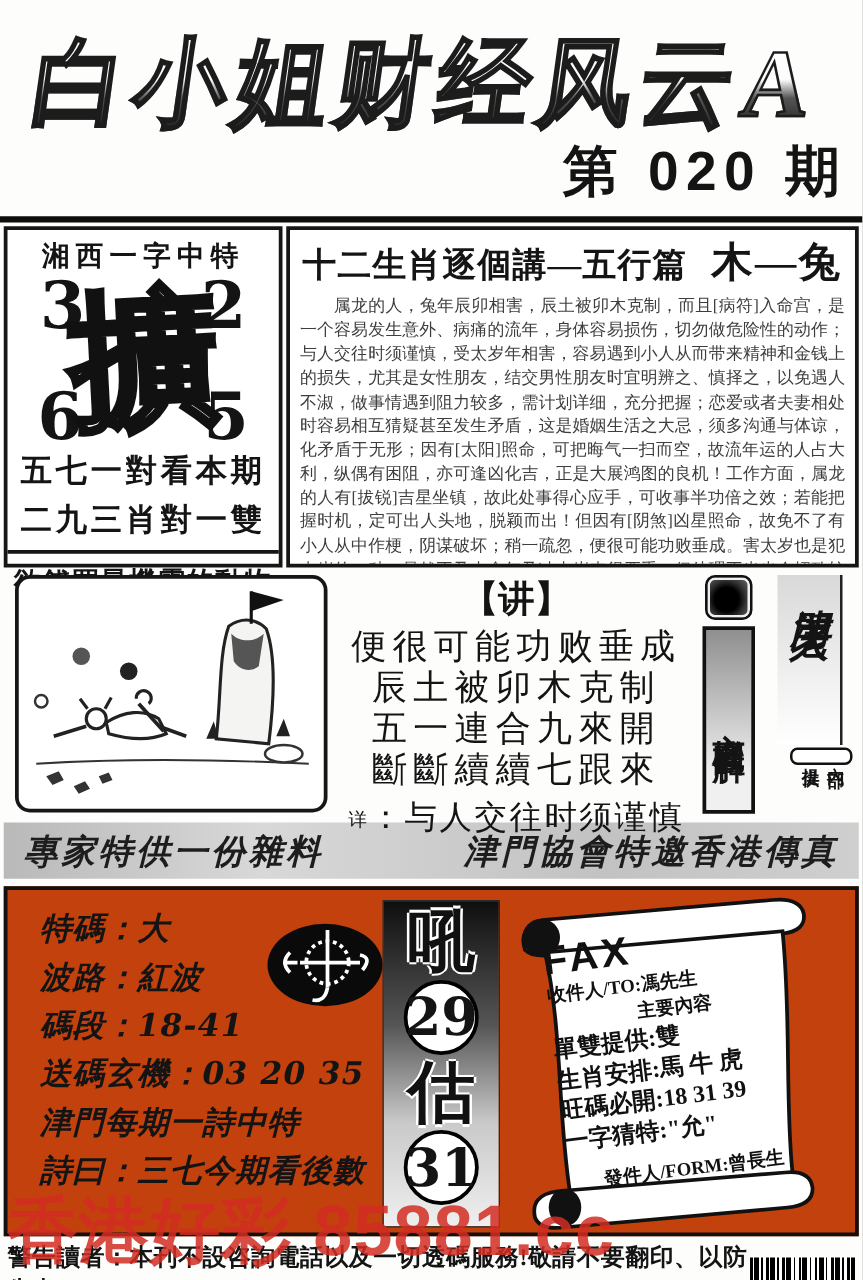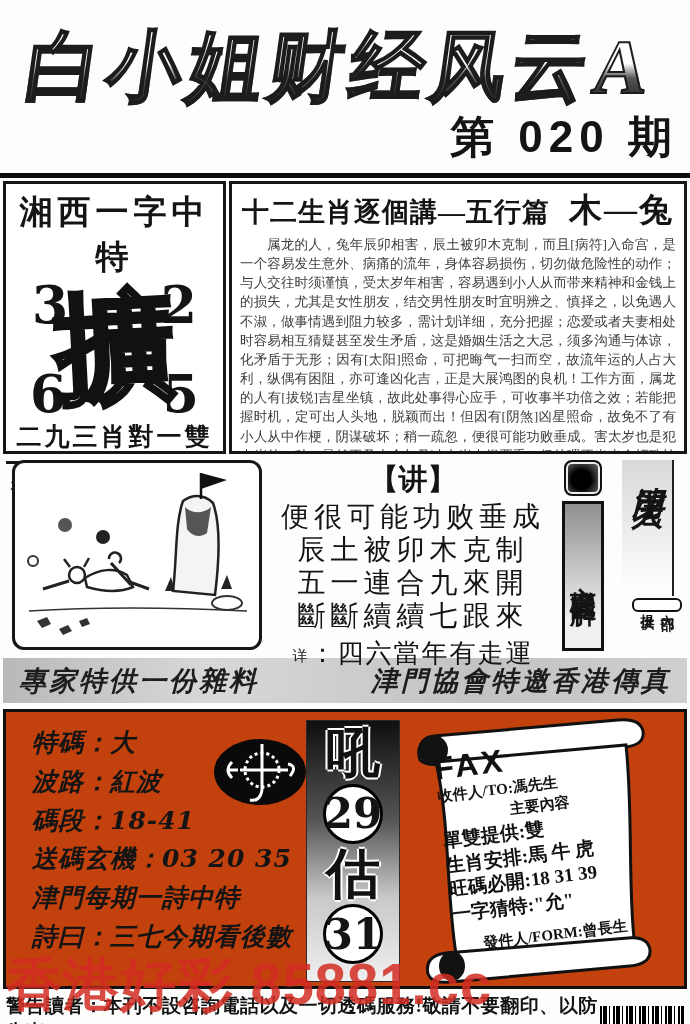--- a/index.html
+++ b/index.html
@@ -15,21 +15,21 @@
     background:linear-gradient(180deg,#ffffff 0%,#fcfcfc 46%,#555 60%,#000 100%);
     -webkit-background-clip:text; background-clip:text; color:transparent;
     -webkit-text-stroke:2px #1c1c1c; }
   .masthead-issue { position:absolute; right:12px; bottom:6px;
     font-size:44px; font-weight:900; letter-spacing:6px; font-family:"Liberation Sans",sans-serif; }
 
   
   .top-row { display:flex; gap:3px; padding:3px 3px 0; height:276px; }
   .box { border:3px solid #161616; background:#fff; }
   .left-box { width:223px; display:flex; flex-direction:column; }
-  .left-box-header { text-align:center; font-size:33px; font-weight:700;
+  .left-box-header { text-align:center; font-size:22px; font-weight:700;
     letter-spacing:5px; padding:6px 0 2px; }
   .num-grid { position:relative; height:132px; flex:0 0 auto; }
   .corner-num { position:absolute; font-size:52px; font-weight:700;
     font-family:"DejaVu Serif",serif; }
   .num-tl { left:26px; top:-8px; } .num-tr { right:26px; top:-8px; }
   .num-bl { left:24px; bottom:-10px; } .num-br { right:24px; bottom:-10px; }
   .big-char { position:absolute; left:50%; top:50%; transform:translate(-50%,-50%) rotate(-3deg);
     font-size:118px; font-weight:700; color:#fff;
     -webkit-text-stroke:4px #111; text-shadow:0 0 1px #000; }
   .left-box-line { text-align:center; font-size:25px; font-weight:700;
@@ -131,20 +131,21 @@
   <div class="top-row">
     <div class="box left-box">
       <div class="left-box-header">湘西一字中特</div>
       <div class="num-grid">
         <span class="corner-num num-tl">3</span>
         <span class="corner-num num-tr">2</span>
         <span class="corner-num num-bl">6</span>
         <span class="corner-num num-br">5</span>
         <span class="big-char">擴</span>
       </div>
+      <div class="left-box-line">五七一對看本期</div>
       <div class="left-box-line">二九三肖對一雙</div>
       <div class="left-box-footer">欲錢買最機靈的動物</div>
     </div>
 
     <div class="box zodiac-box">
       <div class="zodiac-header">
         <span class="zodiac-title">十二生肖逐個講—五行篇</span>
         <span class="zodiac-element">木—兔</span>
       </div>
       <div class="zodiac-body">属龙的人，兔年辰卯相害，辰土被卯木克制，而且[病符]入命宫，是一个容易发生意外、病痛的流年，身体容易损伤，切勿做危险性的动作；与人交往时须谨慎，受太岁年相害，容易遇到小人从而带来精神和金钱上的损失，尤其是女性朋友，结交男性朋友时宜明辨之、慎择之，以免遇人不淑，做事情遇到阻力较多，需计划详细，充分把握；恋爱或者夫妻相处时容易相互猜疑甚至发生矛盾，这是婚姻生活之大忌，须多沟通与体谅，化矛盾于无形；因有[太阳]照命，可把晦气一扫而空，故流年运的人占大利，纵偶有困阻，亦可逢凶化吉，正是大展鸿图的良机！工作方面，属龙的人有[拔锐]吉星坐镇，故此处事得心应手，可收事半功倍之效；若能把握时机，定可出人头地，脱颖而出！但因有[阴煞]凶星照命，故免不了有小人从中作梗，阴谋破坏；稍一疏忽，便很可能功败垂成。害太岁也是犯太岁的一种，虽然不及本命年及冲太岁来得严重，但处理不当也会招致较大的损失，年初需要做好化太岁工作，具体可参考《廷安阁化太岁秘法》</div>
@@ -177,21 +178,21 @@
       </svg>
     </div>
 
     <div class="verse-col">
       <div class="verse-heading">【讲】</div>
       <div class="verse-line">便很可能功败垂成</div>
       <div class="verse-line">辰土被卯木克制</div>
       <div class="verse-line">五一連合九來開</div>
       <div class="verse-line">斷斷續續七跟來</div>
       <div class="verse-note">
-        <span class="small-label">详</span><span>：四六當年有走運</span>
+        <span class="small-label">详</span><span>：与人交往时须谨慎</span>
       </div>
     </div>
 
     <div class="right-cols">
       <div class="colA">
         <div class="seal-icon"></div>
         <div class="xuanji-box vert">玄機圖解</div>
       </div>
       <div class="colB">
         <div class="jinmen-col vert">津門老人</div>

